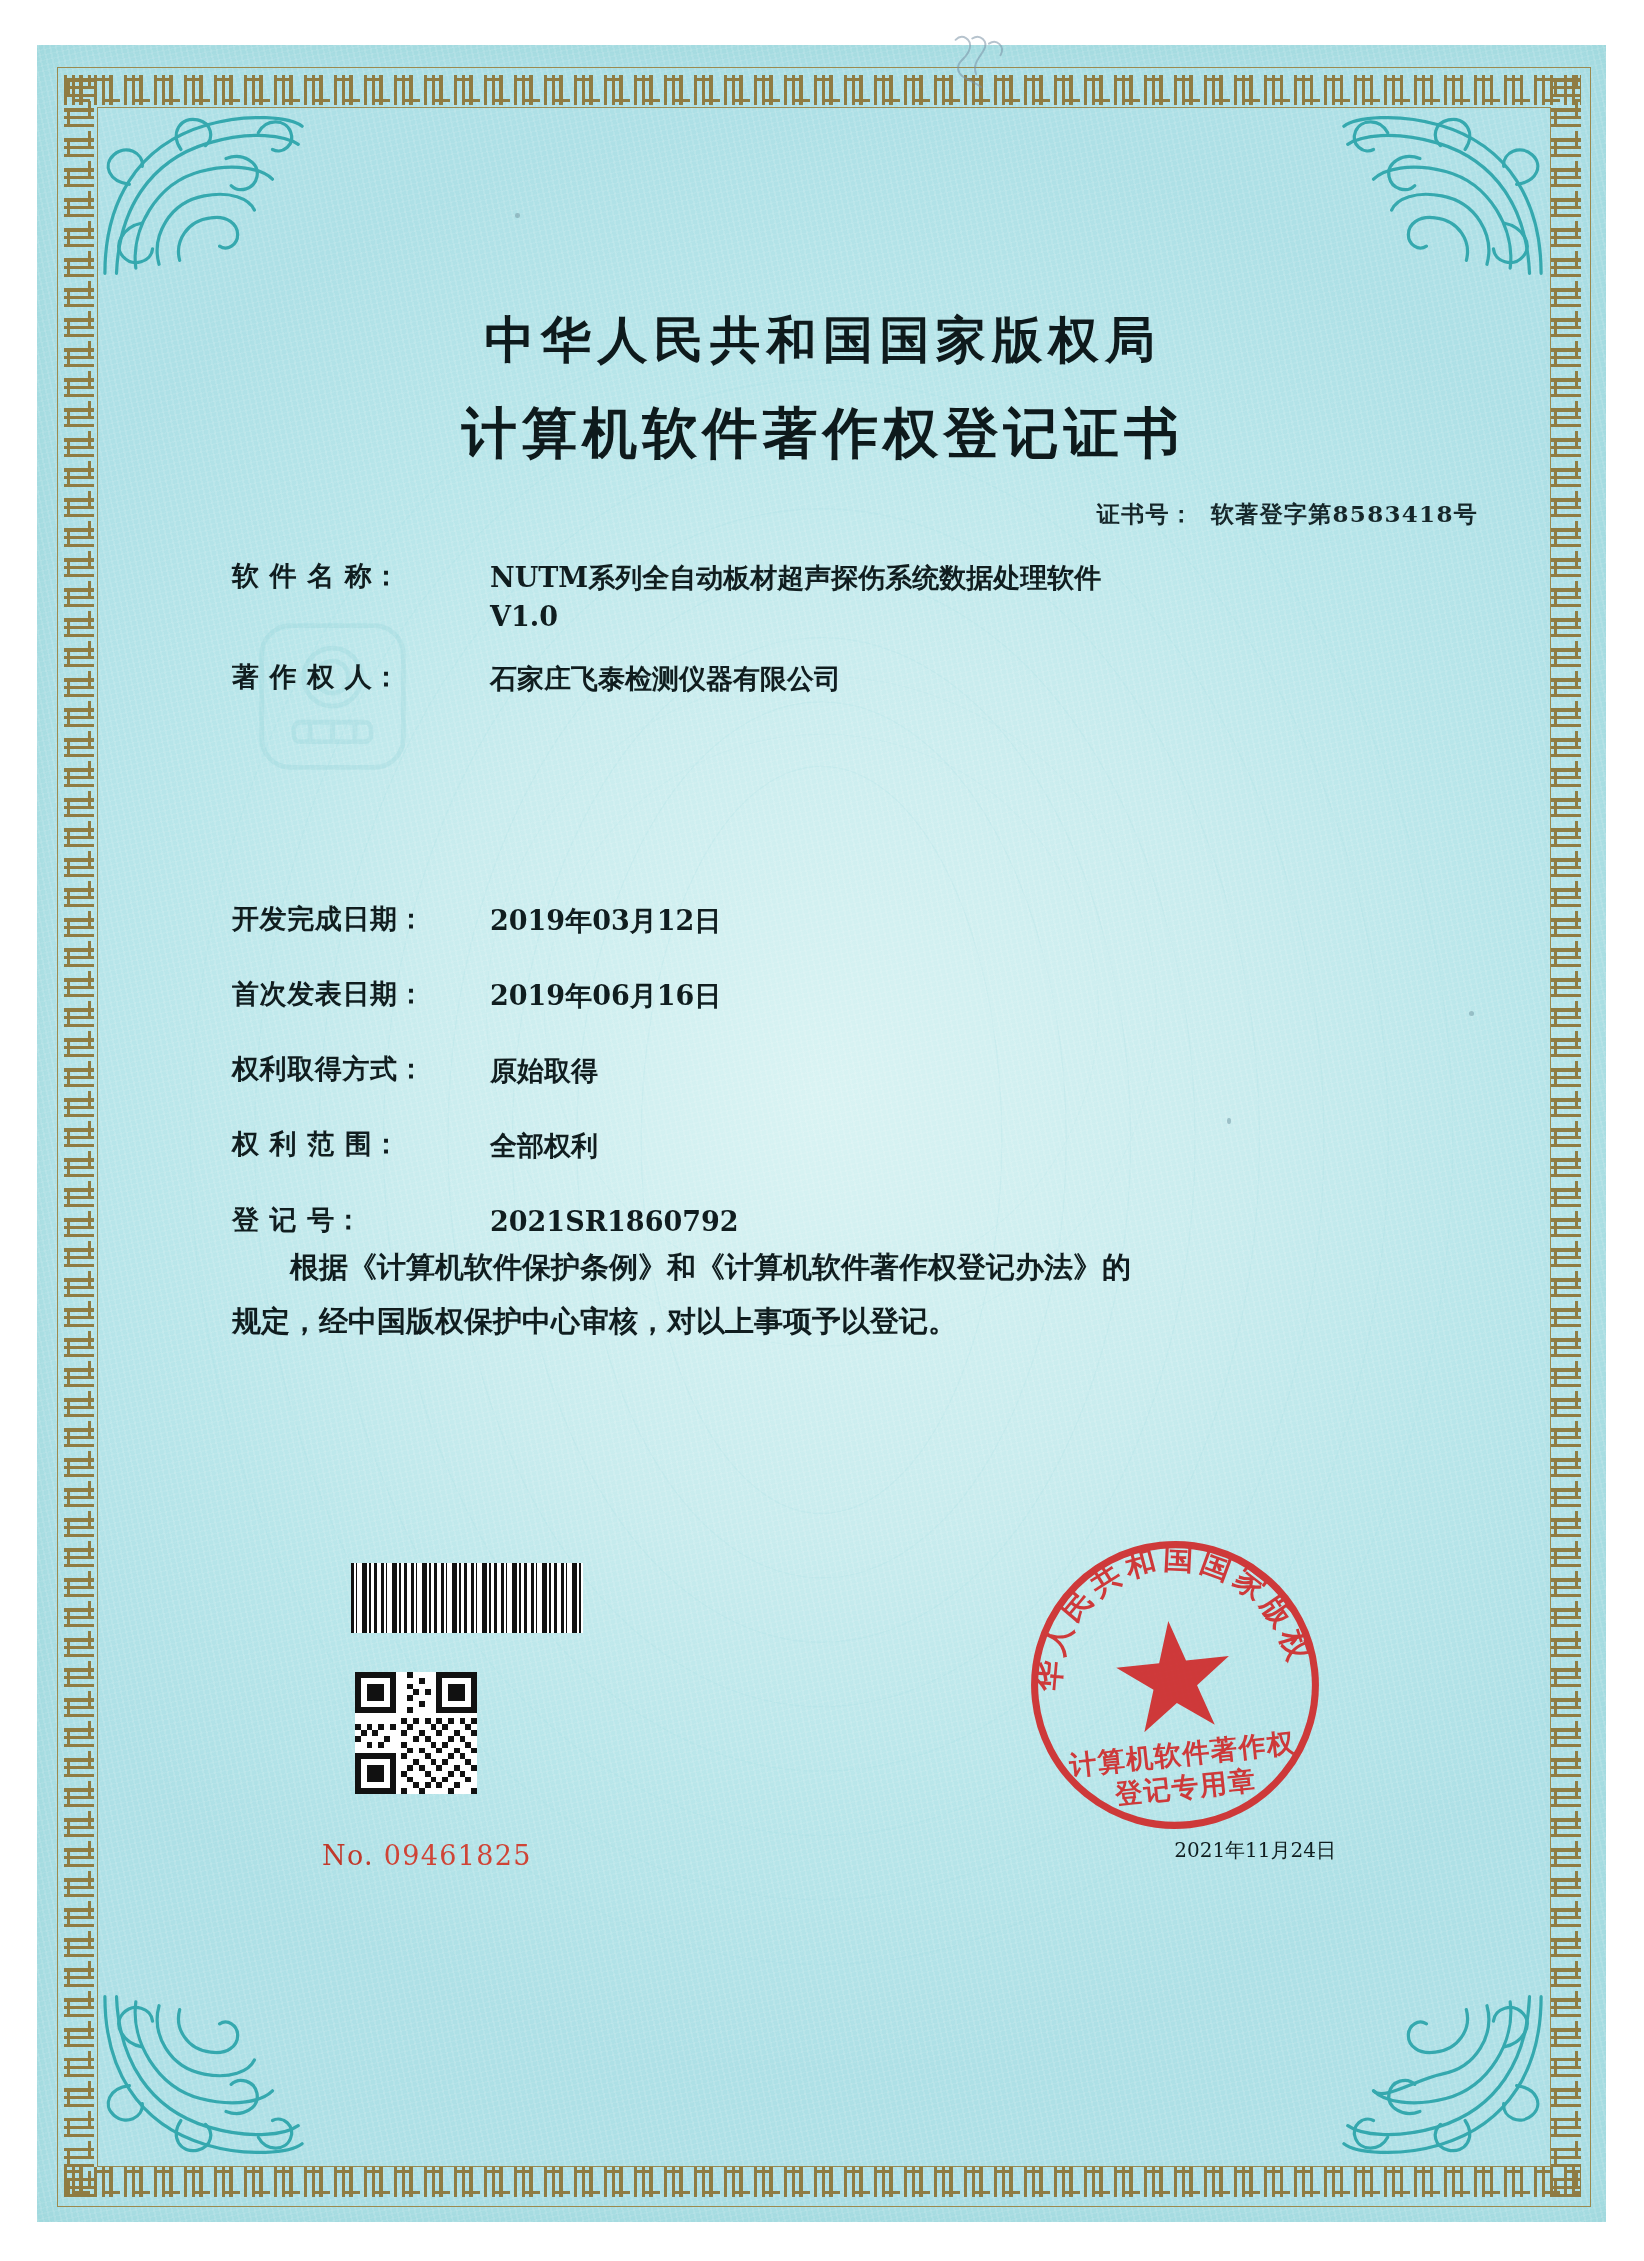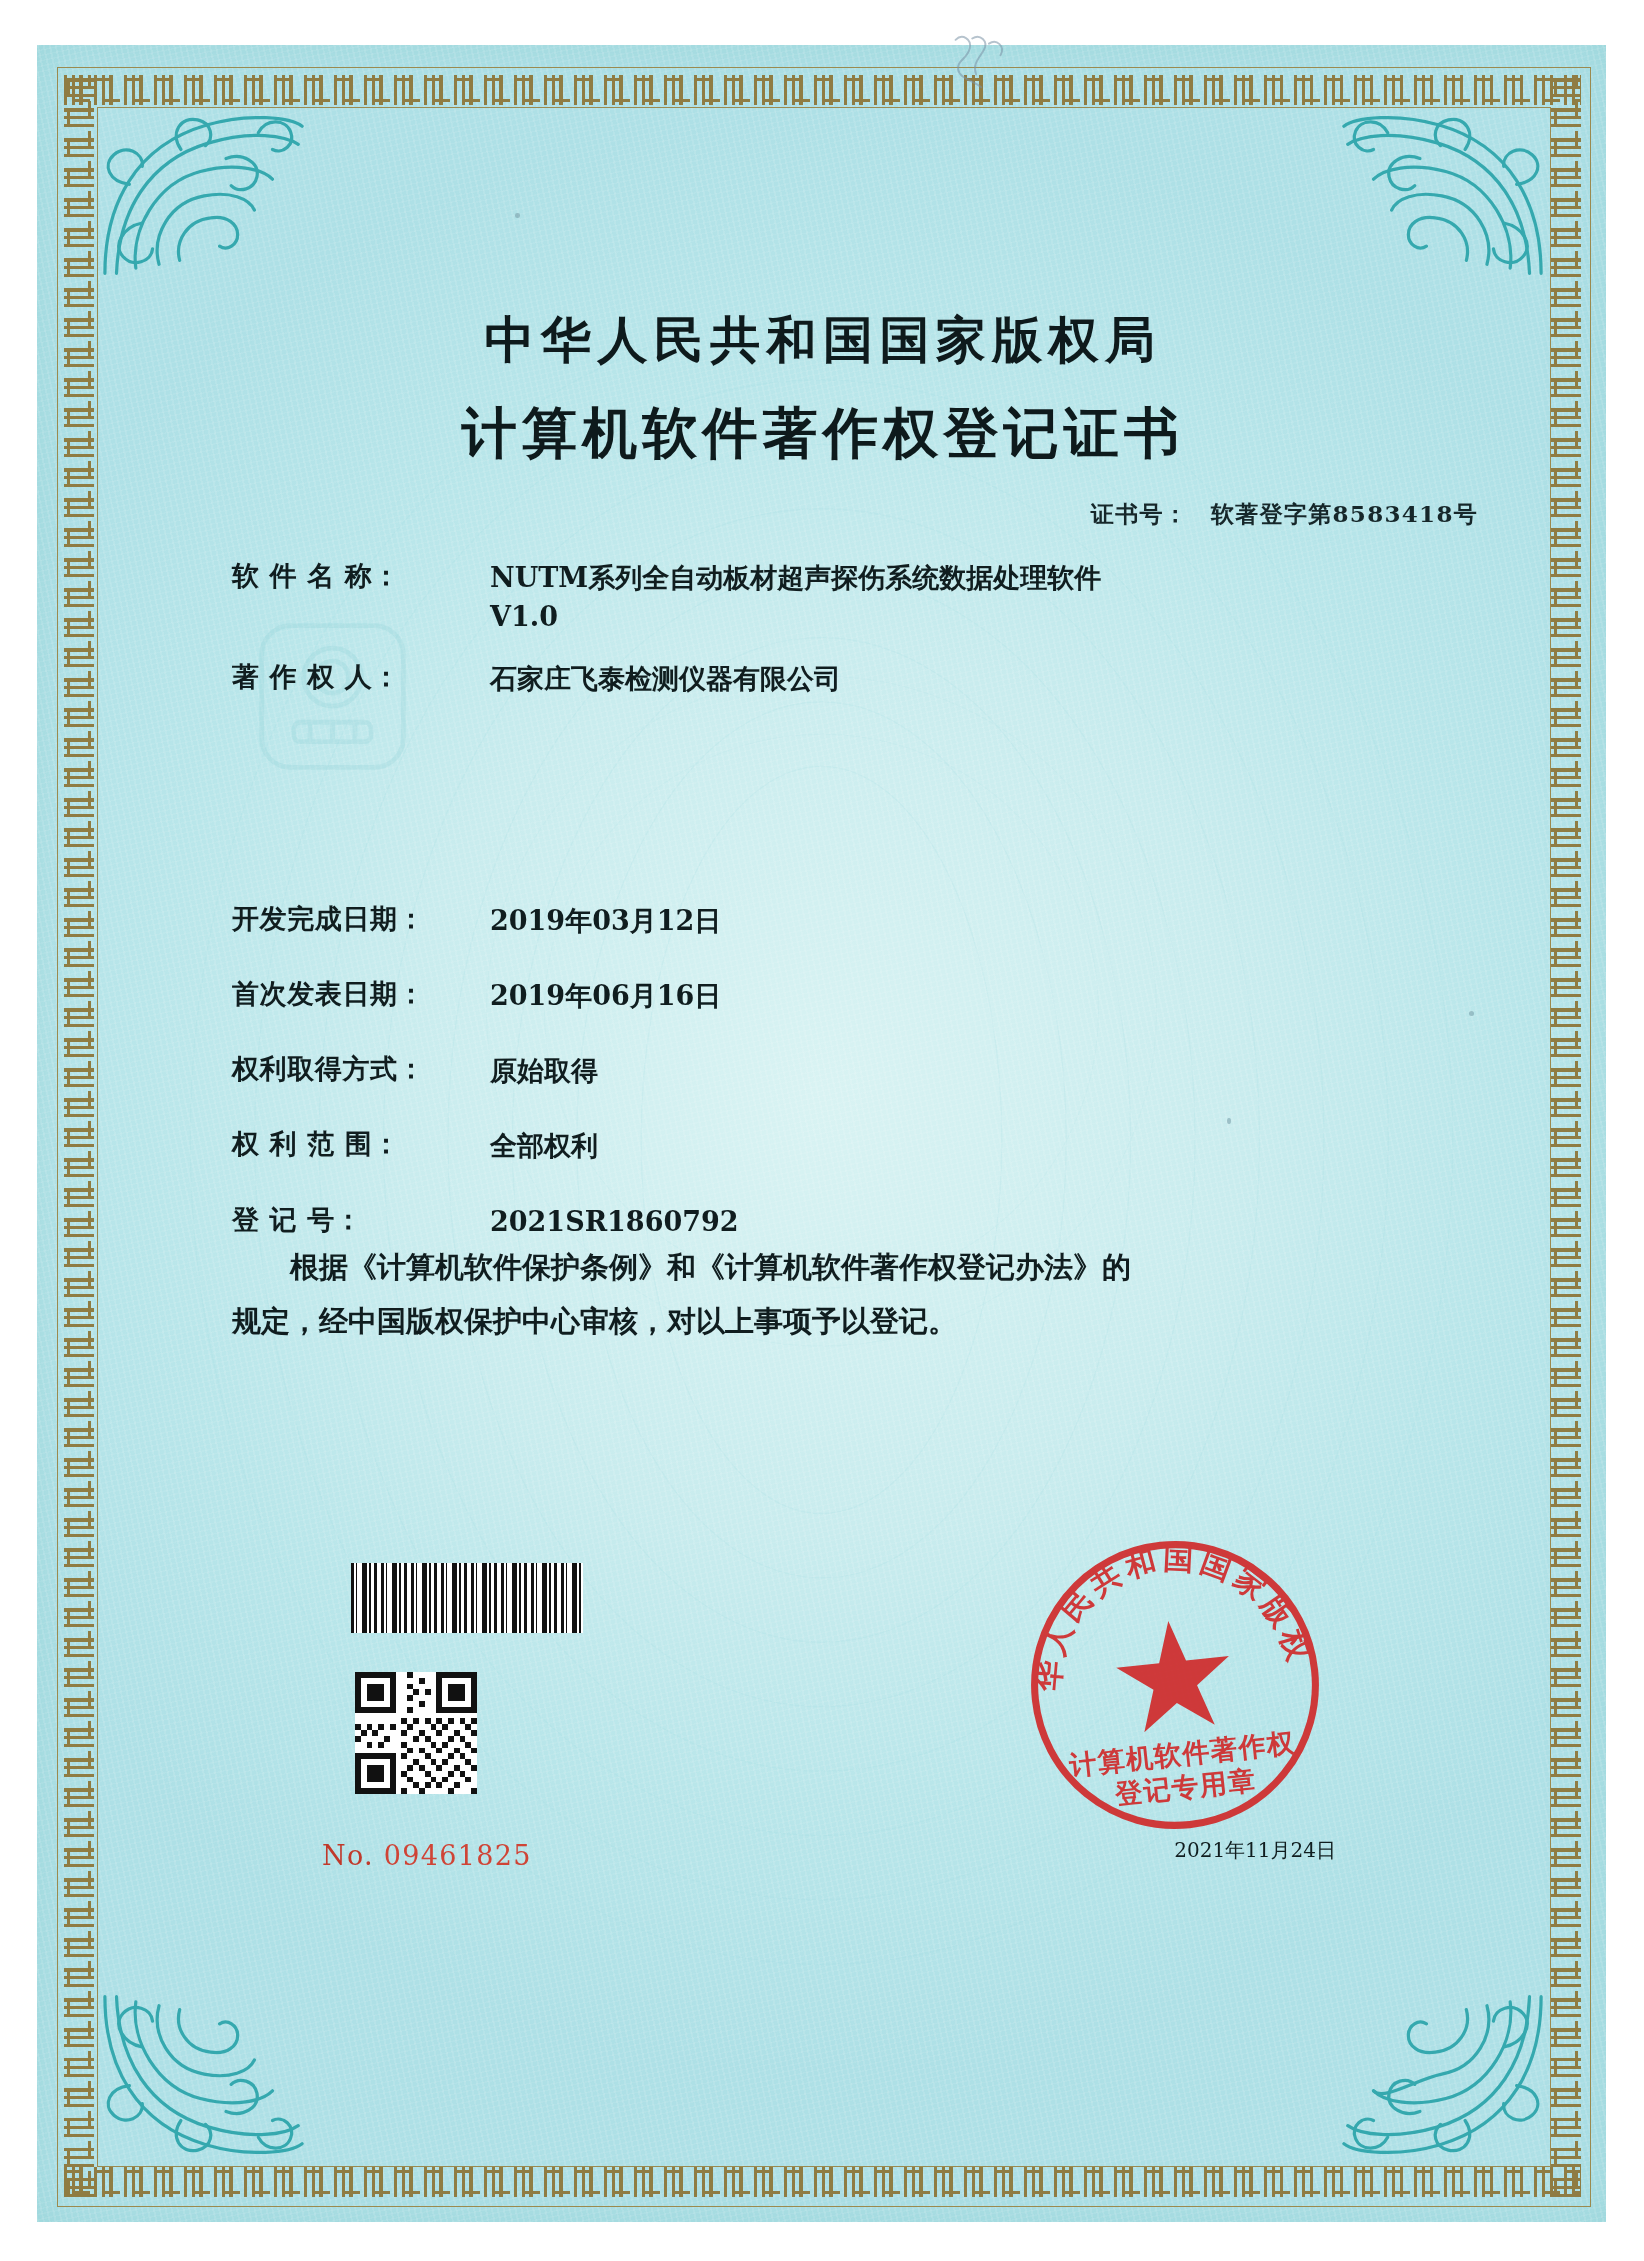--- a/index.html
+++ b/index.html
@@ -152,21 +152,21 @@
   .cert-no{
     position:absolute;
     top: 392px;
     right: 71px;
     font-size: 23px;
     letter-spacing: 1.3px;
     color:#16272a;
     font-weight:700;
     font-family:"DejaVu Serif","Liberation Serif",serif;
   }
-  .cert-no .lbl{ margin-right: 23px; }
+  .cert-no .lbl{ margin-right: 17px; }
 
   .fields{
     position:absolute;
     left: 135px;
     top: 451px;
     width: 1224px;
     color:#101d1f;
   }
   .row{
     display:flex;

